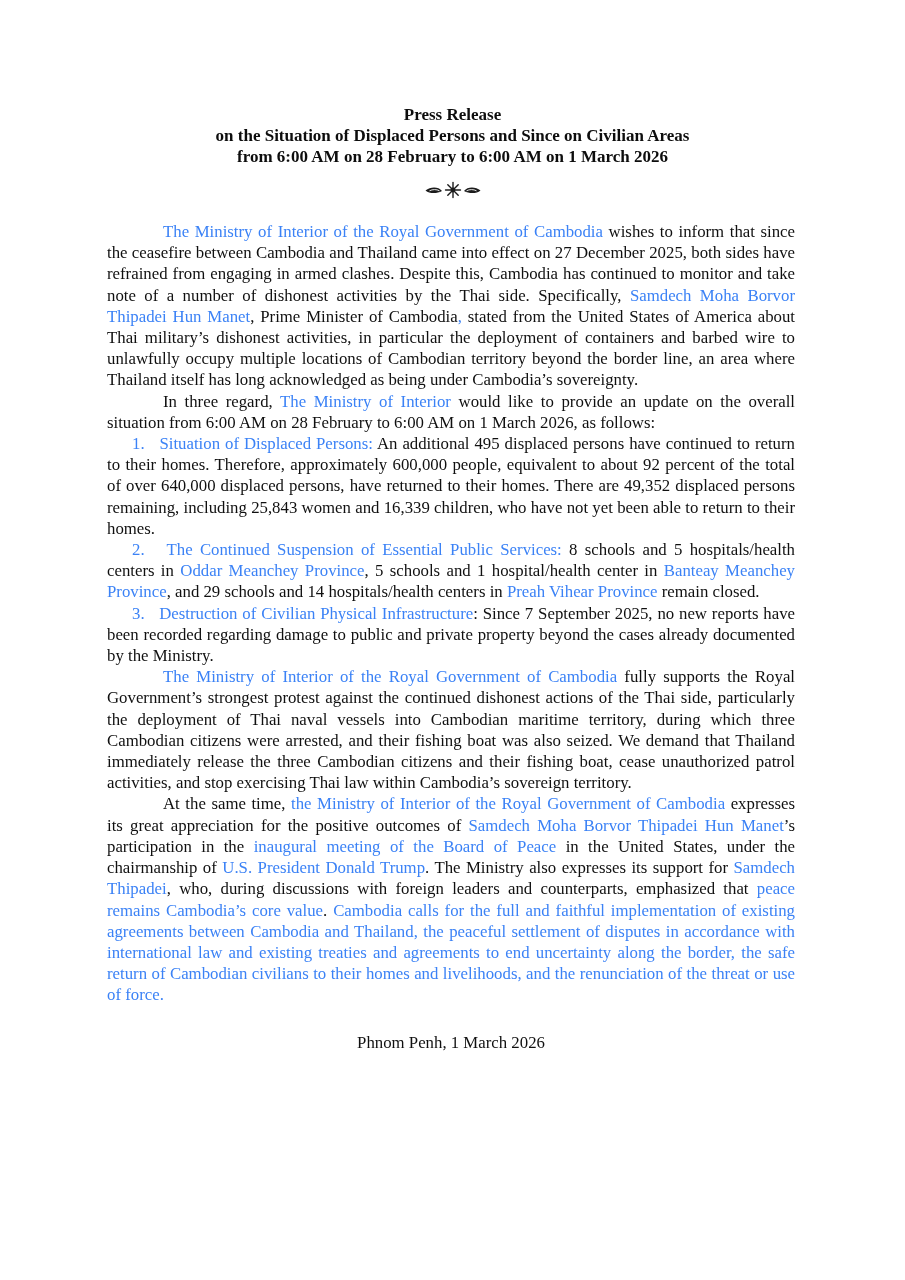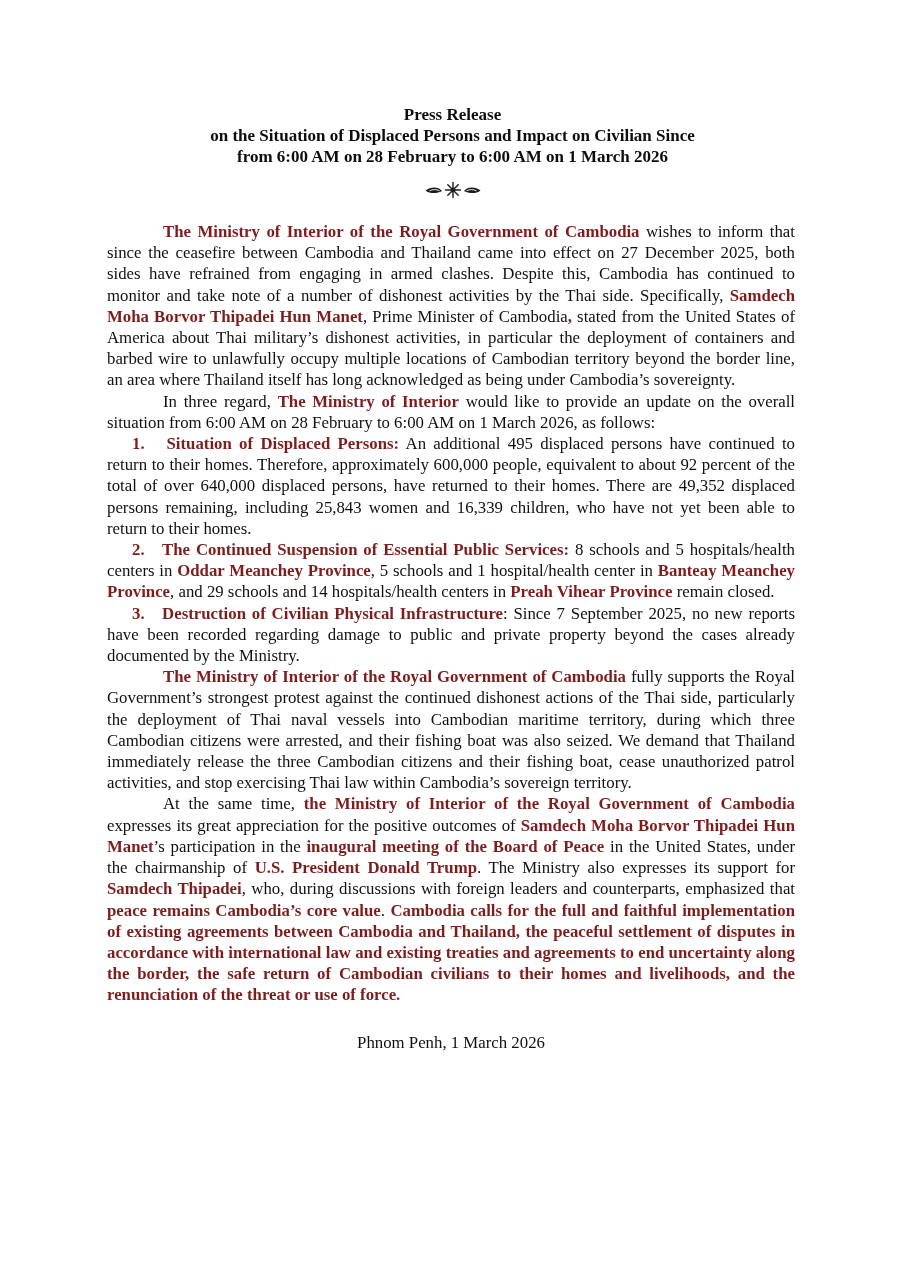--- a/index.html
+++ b/index.html
@@ -35,36 +35,36 @@
     line-height: 21.2px;
     text-align: justify;
     text-justify: inter-word;
   }
   .body-text p {
     margin: 0;
     padding: 0;
   }
   p.para    { text-indent: 56px; }
   p.numbered{ text-indent: 25px; }
-  b { font-weight: bold; color: #7f1d1d; }
+  b { font-weight: normal; color: #3b82f6; }
   .signoff {
     margin: 26px 110px 0 107px;
     text-align: center;
     font-size: 16.8px;
     line-height: 21.2px;
   }
 </style>
 </head>
 <body>
 
 <div class="page">
 
   <header class="title-block">
     <div class="title-line">Press Release</div>
-    <div class="title-line">on the Situation of Displaced Persons and Impact on Civilian Since</div>
+    <div class="title-line">on the Situation of Displaced Persons and Since on Civilian Areas</div>
     <div class="title-line">from 6:00 AM on 28 February to 6:00 AM on 1 March 2026</div>
   </header>
 
   <div class="ornament">
     <svg width="64" height="20" viewBox="0 0 64 20" aria-hidden="true">
       <g stroke="#1c1c1c" stroke-width="1.4" fill="none" stroke-linecap="round">
         <path d="M32 2.5 V17.5"></path>
         <path d="M24.5 10 H39.5"></path>
         <path d="M26.8 4.8 L37.2 15.2"></path>
         <path d="M37.2 4.8 L26.8 15.2"></path>

